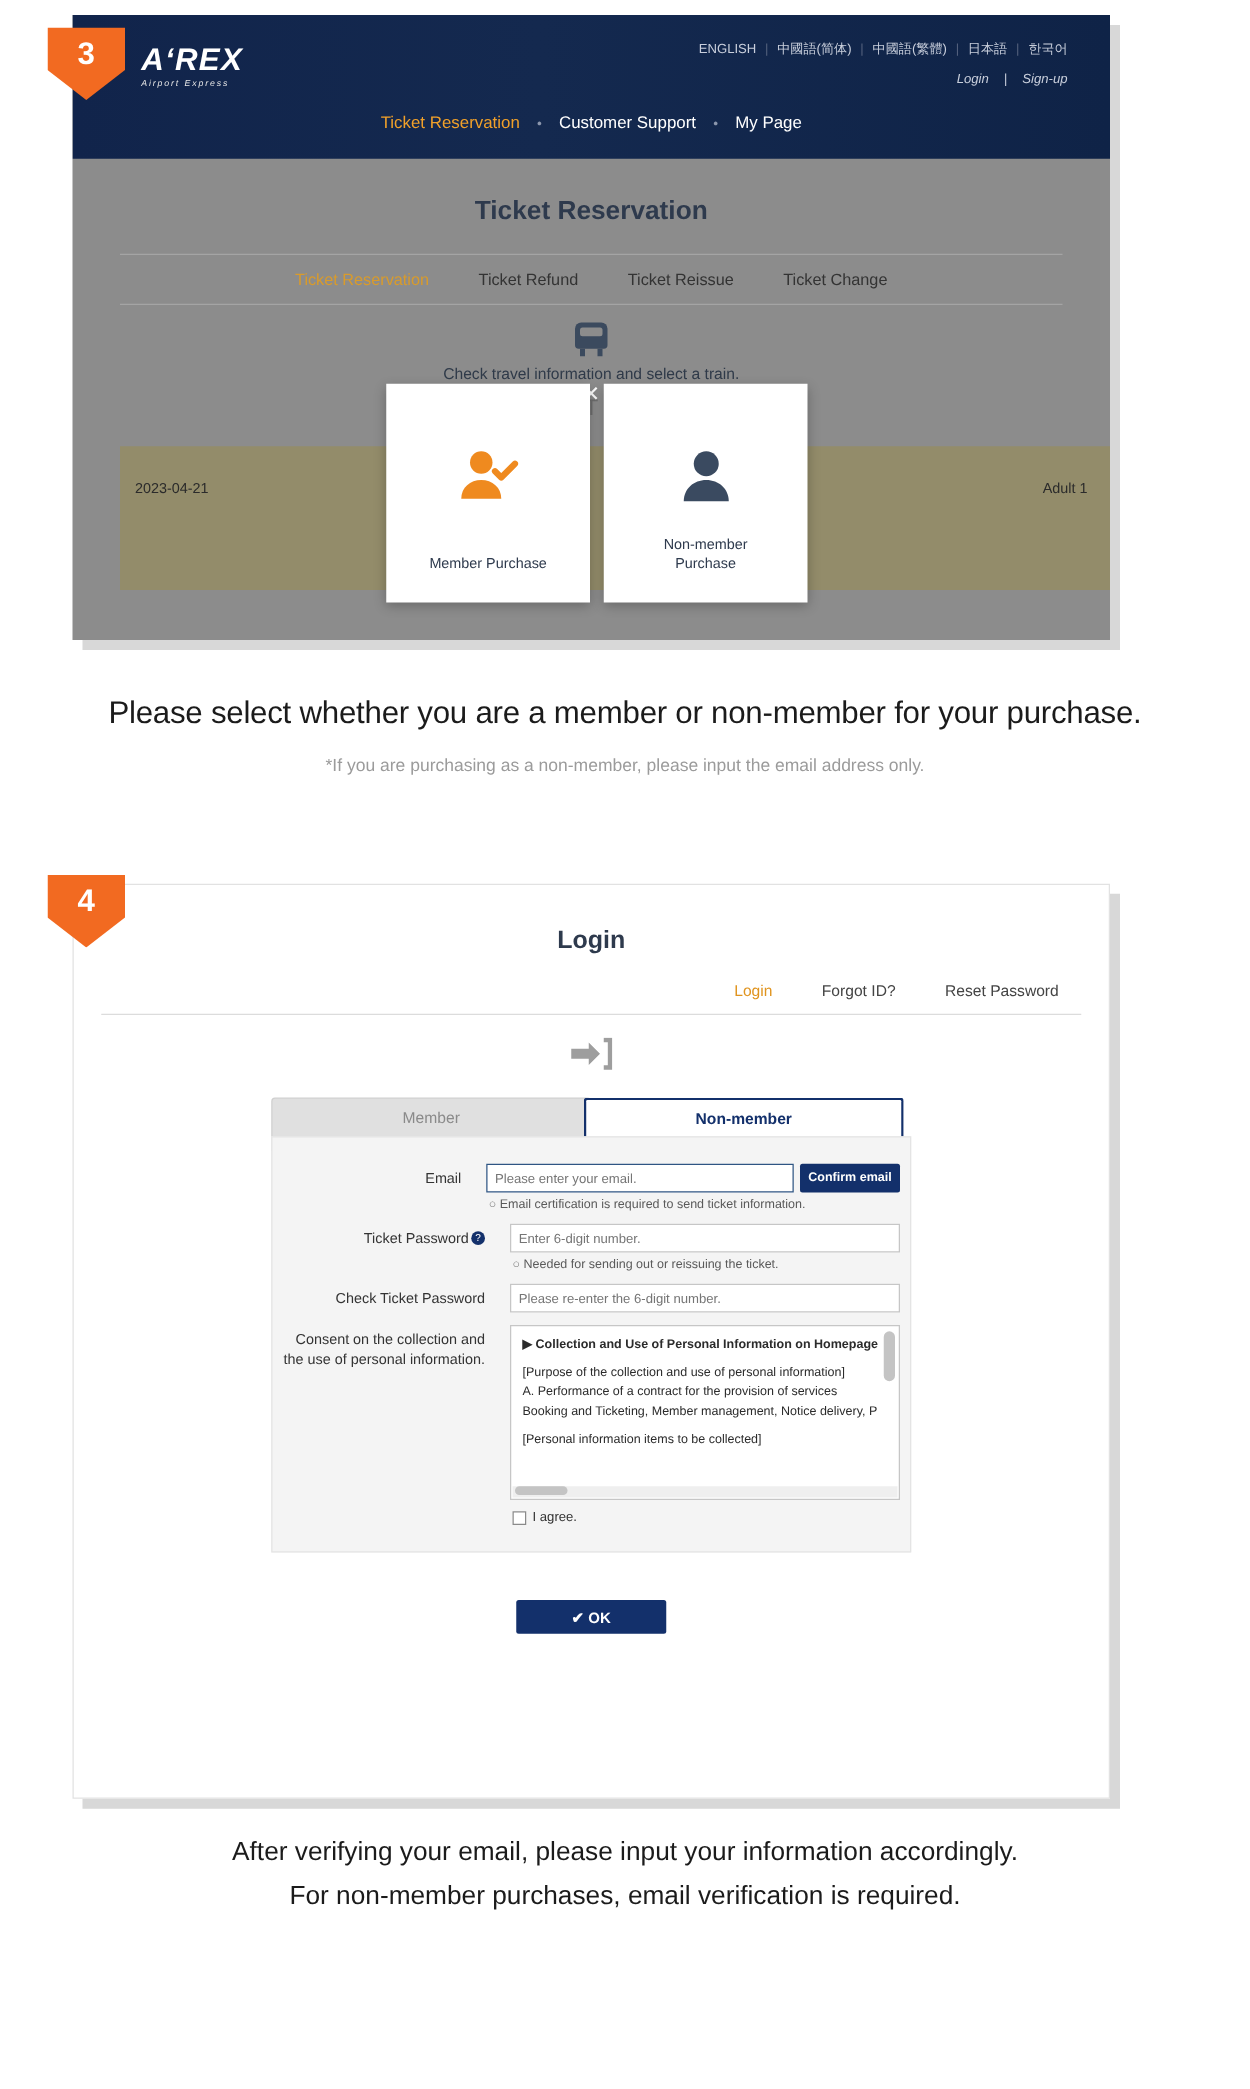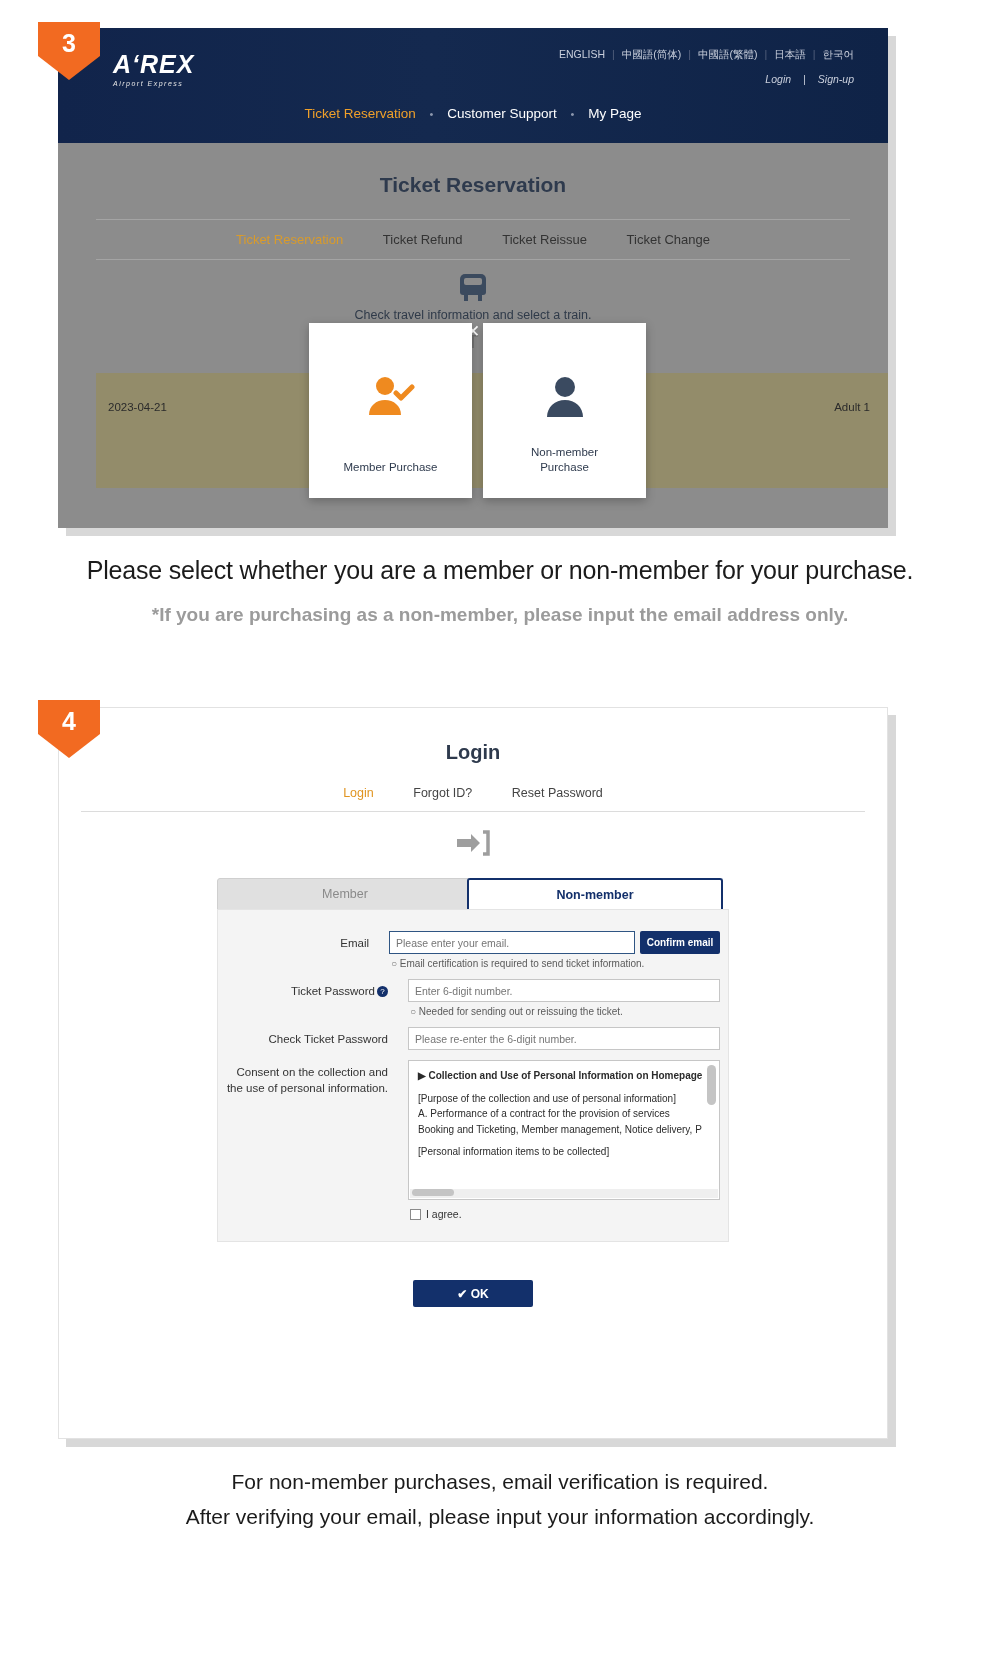--- a/index.html
+++ b/index.html
@@ -9,21 +9,21 @@
     background: #ffffff;
     font-family: "Liberation Sans", sans-serif;
     color: #333;
   }
 
   .page { position: relative; width: 1000px; height: 1671px; }
 
   
   .step3-wrap {
     position: absolute;
-    left: 58px; top: 28px;
+    left: 58px; top: 12px;
     width: 830px; height: 603px;
   }
   .shadow-frame {
     position: absolute;
     left: 8px; top: 8px;
     width: 830px; height: 500px;
     background: #d8d8d8;
   }
   .browser {
     position: absolute;
@@ -171,21 +171,21 @@
   .cap3 {
     position: absolute;
     left: 0; right: 0; top: 552px;
     text-align: center;
   }
   .cap3 .l1 {
     font-size: 25px; color: #1b1b1b; line-height: 1.5;
     letter-spacing: -0.2px;
   }
   .cap3 .l2 {
-    font-size: 19px; color: #9b9b9b; margin-top: 14px; font-weight: bold;
+    font-size: 14px; color: #9b9b9b; margin-top: 14px;
   }
 
   
   .step4-wrap {
     position: absolute;
     left: 58px; top: 707px;
     width: 830px; height: 740px;
   }
   .shadow-frame4 {
     position: absolute; left: 8px; top: 8px;
@@ -200,21 +200,21 @@
   .login-title {
     text-align: center;
     font-size: 20px;
     font-weight: bold;
     color: #2e3a4d;
     padding-top: 33px;
   }
   .login-tabs {
     margin: 22px 22px 0 22px;
     border-bottom: 1px solid #dcdcdc;
-    text-align: center;
+    text-align: right;
     padding-bottom: 11px;
     font-size: 12.5px;
     color: #444;
   }
   .login-tabs .lt { padding: 0 18px; }
   .login-tabs .lt.active { color: #e0941f; }
 
   .login-glyph { margin: 18px auto 0 auto; width: 34px; height: 26px; }
   .login-note {
     text-align: center; font-size: 12.5px; color: #2f5583; margin-top: 9px;
@@ -537,17 +537,17 @@
   </div>
 
   <div class="badge badge4">
     <svg width="62" height="58" viewBox="0 0 62 58" xmlns="http://www.w3.org/2000/svg">
       <path d="M0 0h62v34L31 58 0 34z" fill="#f26a21"></path>
     </svg>
     <div class="num">4</div>
   </div>
 
   <div class="cap4">
+    <div class="l">After verifying your email, please input your information accordingly.</div>
     <div class="l">For non-member purchases, email verification is required.</div>
-    <div class="l">After verifying your email, please input your information accordingly.</div>
   </div>
 
 </div>
 
 </body></html>

